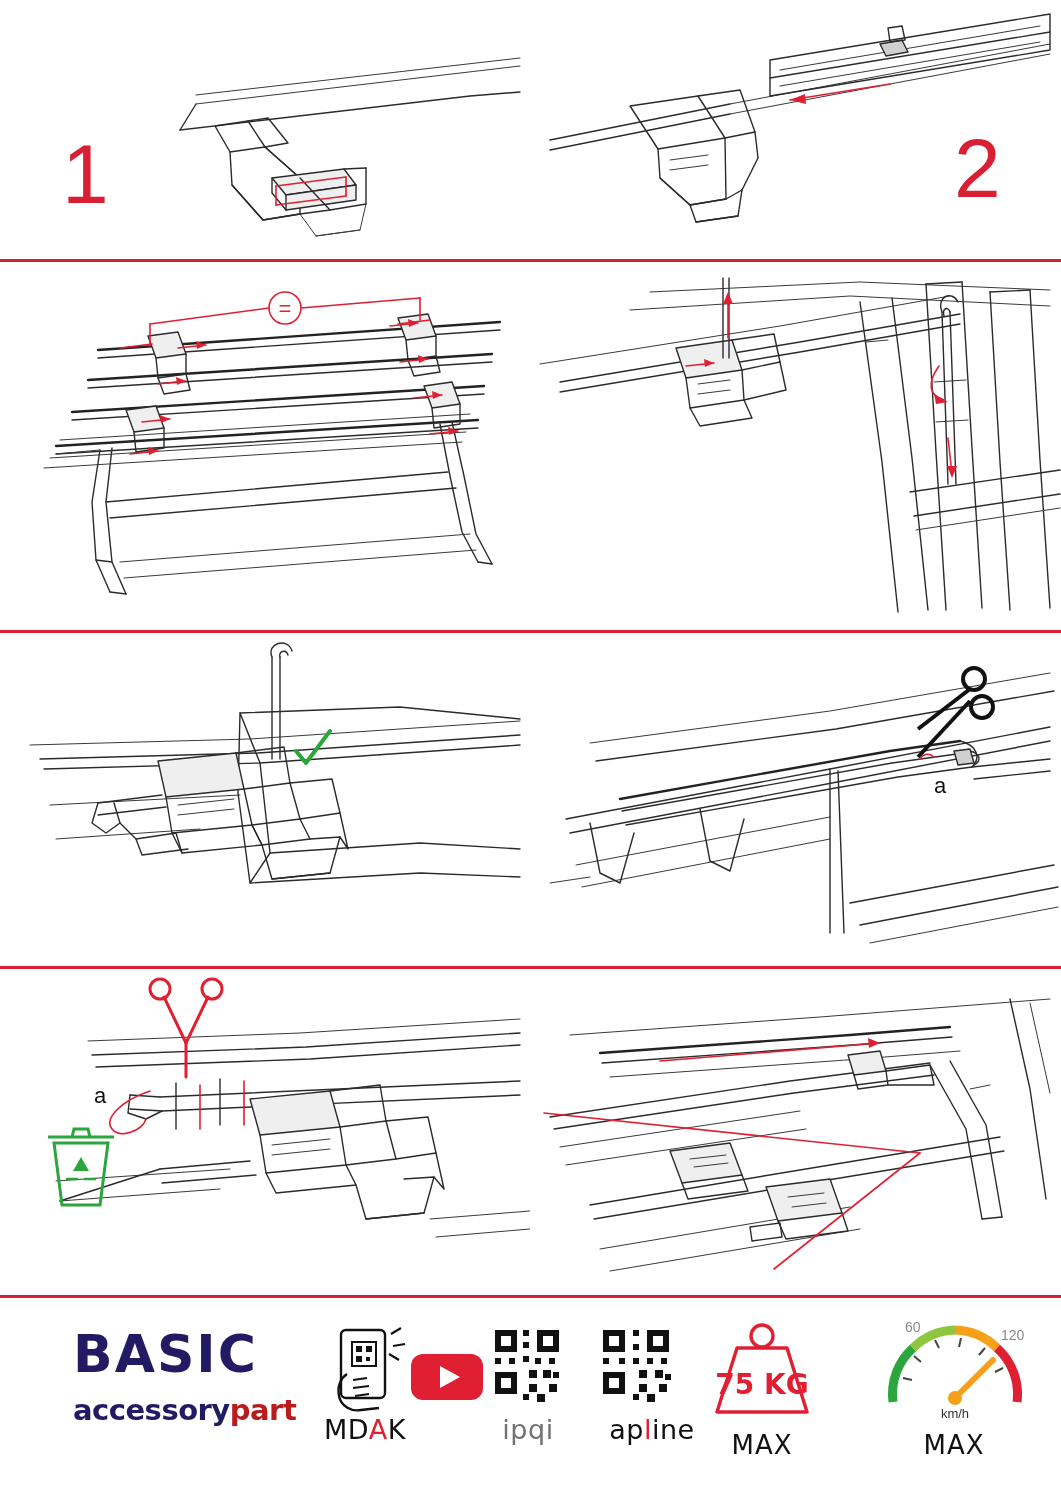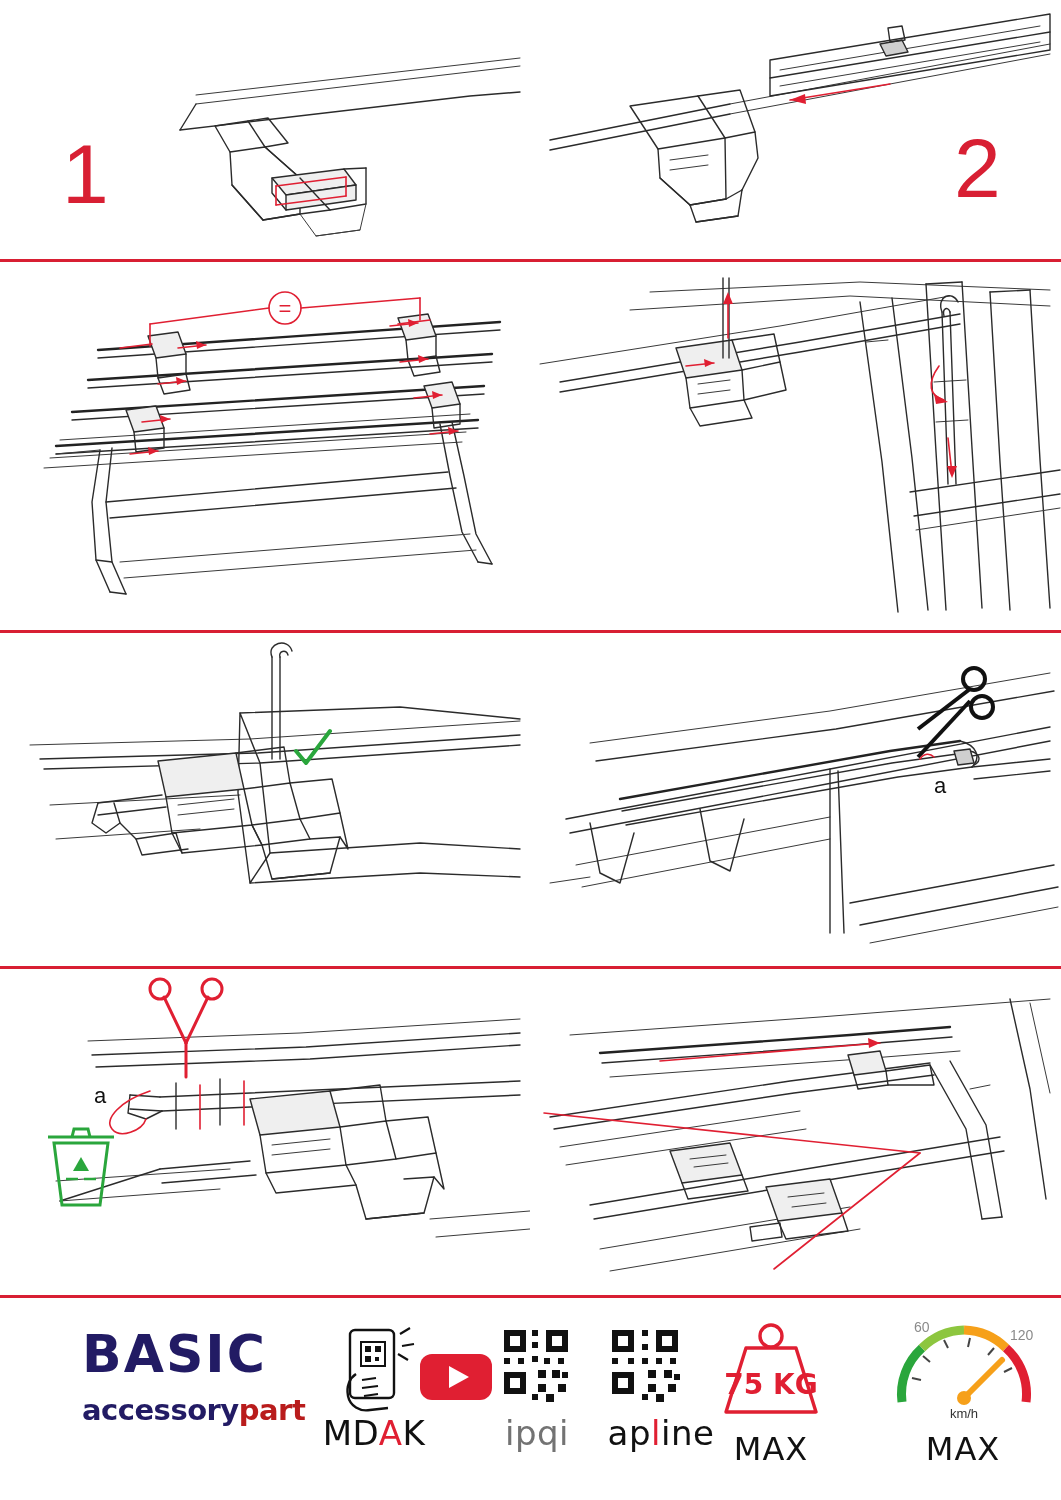--- a/index.html
+++ b/index.html
@@ -58,21 +58,21 @@
   .fillgray { fill: #efefef; stroke: #2b2b2b; stroke-width: 1.4; stroke-linejoin: round; }
   .filldark { fill: #cfcfcf; stroke: #2b2b2b; stroke-width: 1.4; stroke-linejoin: round; }
   .red { fill: none; stroke: #e01f32; stroke-width: 1.6; stroke-linecap: round; }
   .redf { fill: #e01f32; }
   .green { fill: none; stroke: #2aa63c; stroke-width: 4; stroke-linecap: round; stroke-linejoin: round; }
   .lbl { font-family: "Liberation Sans", sans-serif; font-size: 22px; fill: #111; }
 
   
   .footer {
     position: absolute;
-    left: 16px;
+    left: 7px;
     top: 1300px;
     width: 1042px;
     height: 200px;
   }
   .brand-block {
     position: absolute;
     left: 66px;
     top: 28px;
     width: 220px;
     text-align: left;
@@ -95,34 +95,34 @@
     line-height: 1;
   }
   .brand-accessory .part { color: #b91c1c; }
 
   .logo-item {
     position: absolute;
     text-align: center;
   }
   .logo-cap {
     font-family: "DejaVu Sans", sans-serif;
-    font-size: 34px;
+    font-size: 27px;
     letter-spacing: 0.5px;
     line-height: 1;
     white-space: nowrap;
   }
   .mdak-cap { color: #111; font-weight: 500; }
   .mdak-cap .accent { color: #e01f32; }
   .ipqi-cap { color: #737373; }
   .apline-cap { color: #111; }
   .apline-cap .accent { color: #e01f32; }
 
   .max-cap {
     font-family: "DejaVu Sans", sans-serif;
-    font-size: 32px;
+    font-size: 26px;
     color: #111;
     letter-spacing: 1px;
     text-align: center;
     margin-top: 6px;
   }
   .weight-text {
     font-family: "DejaVu Sans", sans-serif;
     font-size: 28px;
     fill: #e01f32;
     font-weight: bold;

